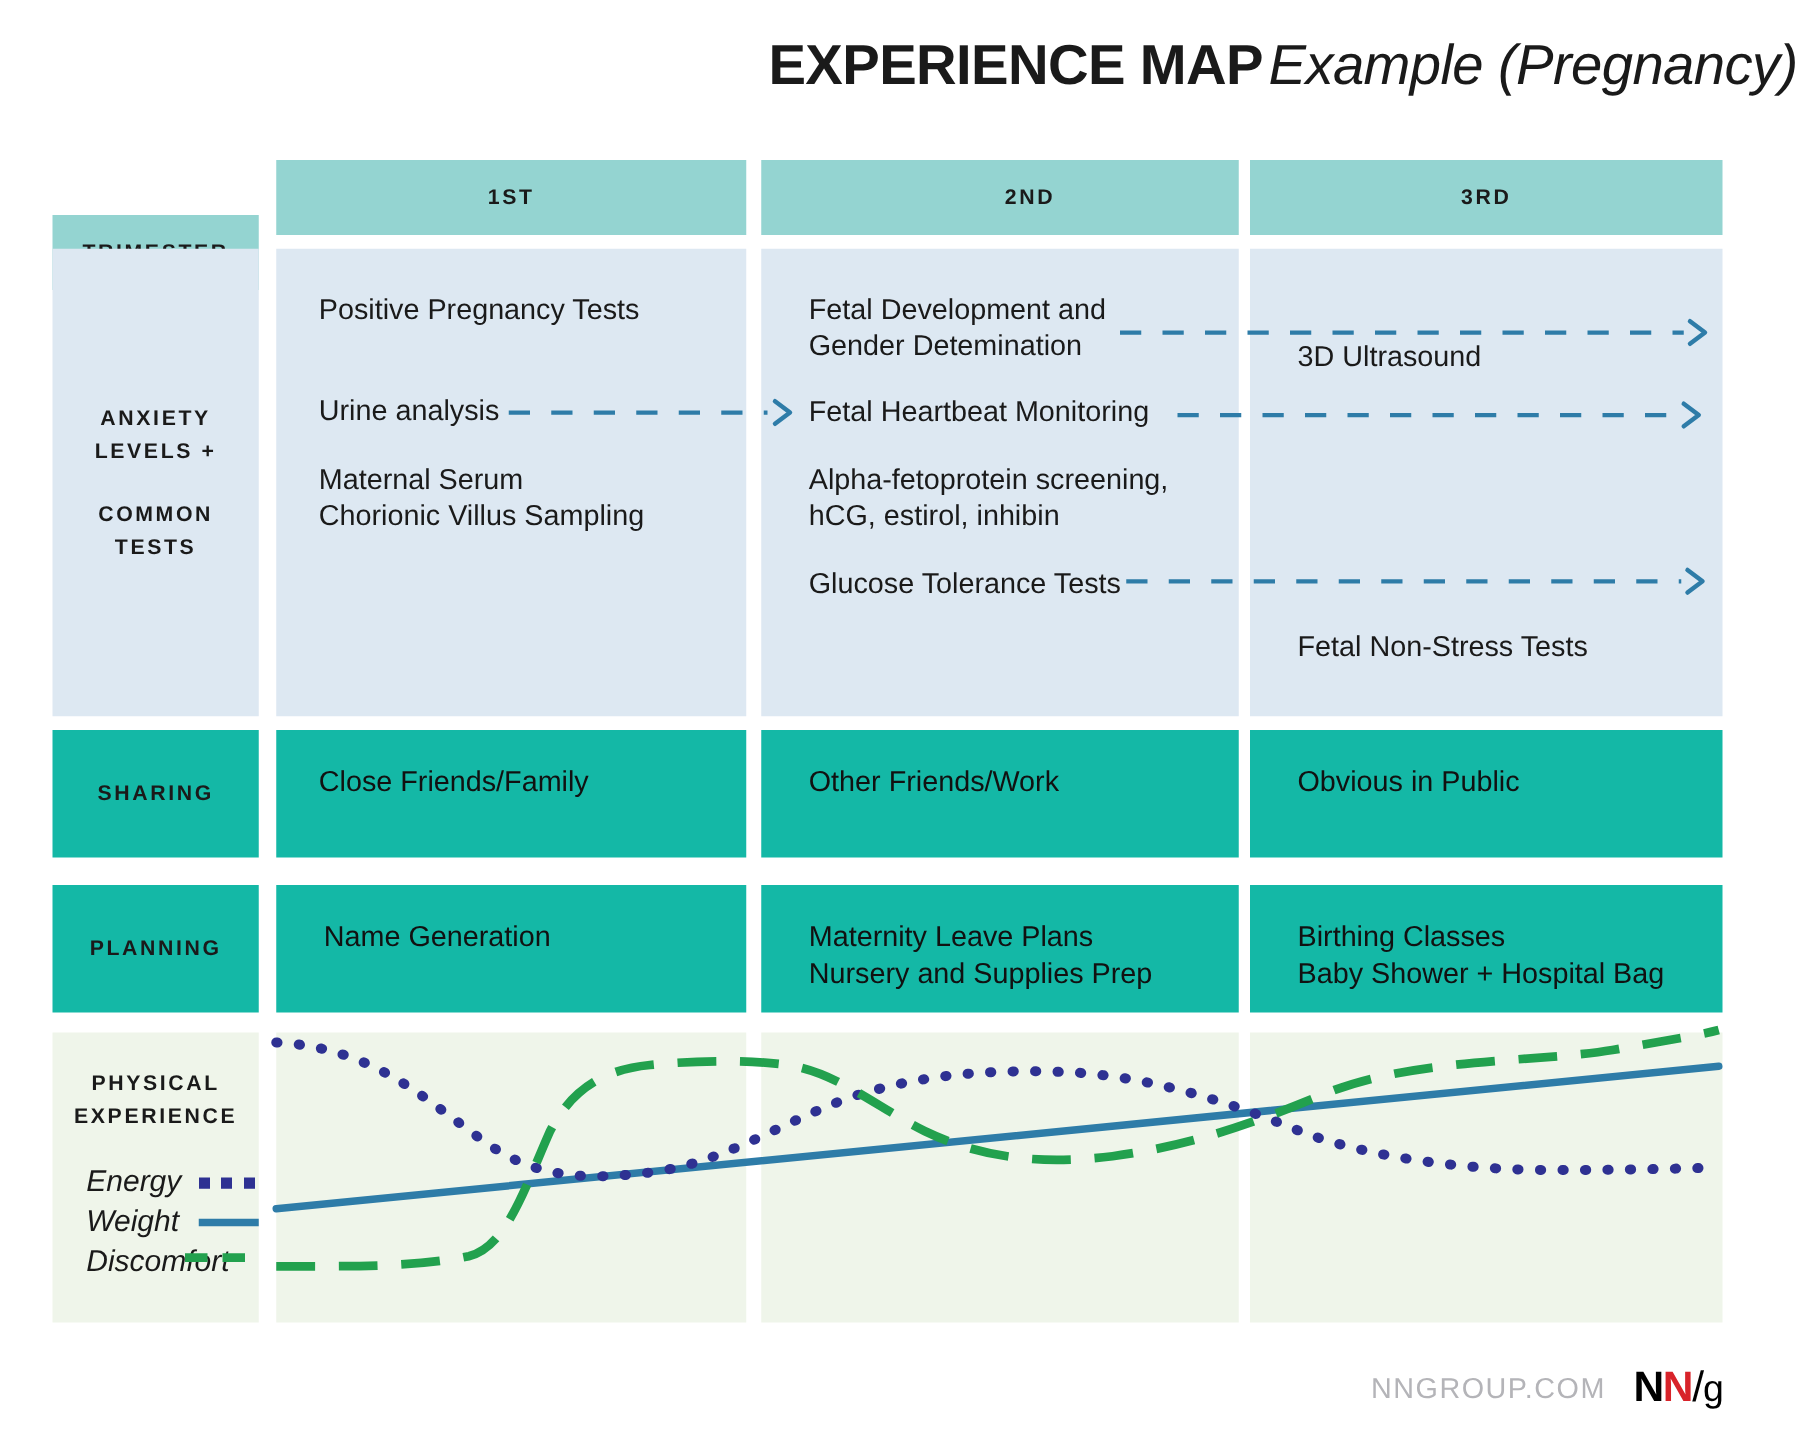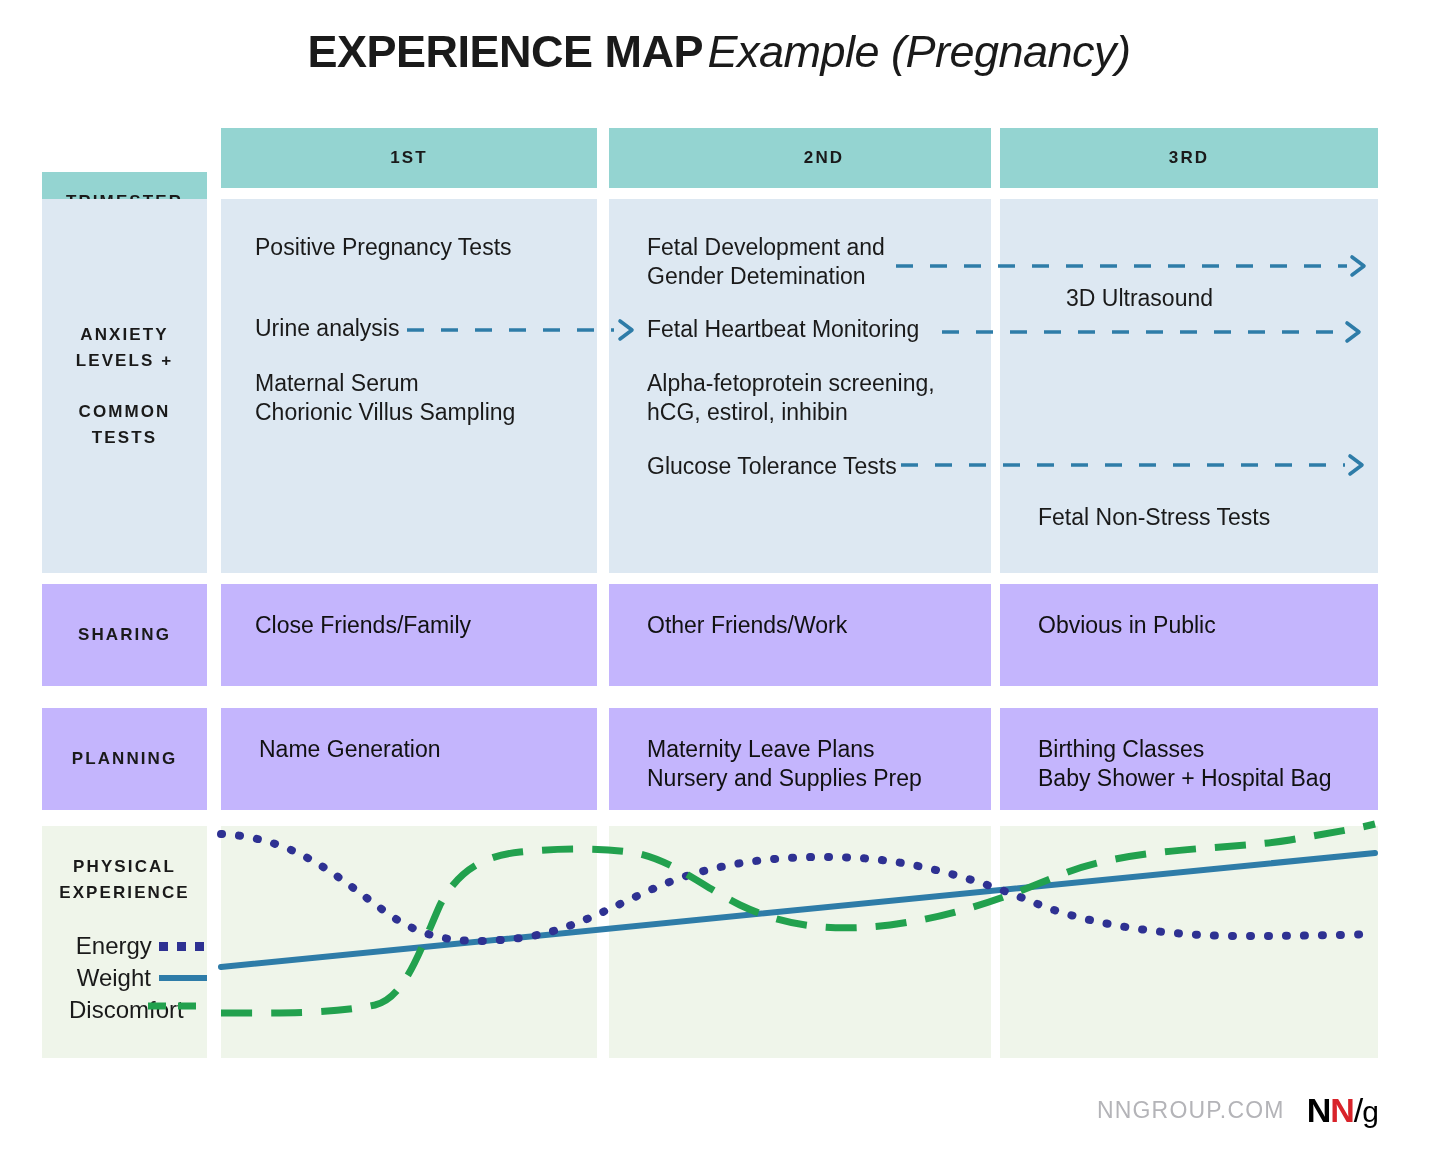--- a/index.html
+++ b/index.html
@@ -15,21 +15,21 @@
     position: relative;
     overflow: hidden;
   }
 
   
   #title-bar {
     position: absolute;
     left: 0;
     top: 26px;
     width: 1438px;
-    text-align: center;
+    text-align: right;
     white-space: nowrap;
   }
   #title-bar .t-bold {
     font-weight: bold;
     font-size: 45px;
     letter-spacing: -0.5px;
   }
   #title-bar .t-italic {
     font-style: italic;
     font-size: 45px;
@@ -56,21 +56,21 @@
   .content-cell {
     font-size: 23px;
     line-height: 1.28;
     font-weight: 400;
     color: #111;
   }
 
   
   .teal-dark  { background: #94d4d1; }
   .blue-light { background: #dde8f2; }
-  .teal-light { background: #c4b5fd; }
+  .teal-light { background: #14b8a6; }
   .green-pale { background: #eff5ea; }
 
   .hdr-col {
     display: flex;
     align-items: center;
     justify-content: center;
     font-weight: bold;
     font-size: 17px;
     letter-spacing: 2.1px;
   }
@@ -99,21 +99,22 @@
   .legend-row {
     display: flex;
     align-items: center;
     justify-content: flex-start;
     margin-left: 27px;
     height: 32px;
   }
   .legend-label {
     font-size: 24px;
     width: 104px;
-    text-align: center;
+    text-align: left;
+    font-style: italic;
   }
   .legend-swatch { width: 56px; height: 12px; }
 
   
   #footer {
     position: absolute;
     right: 60px;
     bottom: 28px;
     display: flex;
     align-items: center;
@@ -182,21 +183,21 @@
 <div class="cell blue-light" style="left:609px; top:199px; width:382px; height:374px;">
   <div class="test-item" style="left:38px; top:34px;">Fetal Development and</div>
   <div class="test-item" style="left:38px; top:63px;">Gender Detemination</div>
   <div class="test-item" style="left:38px; top:116px;">Fetal Heartbeat Monitoring</div>
   <div class="test-item" style="left:38px; top:170px;">Alpha-fetoprotein screening,</div>
   <div class="test-item" style="left:38px; top:199px;">hCG, estirol, inhibin</div>
   <div class="test-item" style="left:38px; top:253px;">Glucose Tolerance Tests</div>
 </div>
 
 <div class="cell blue-light" style="left:1000px; top:199px; width:378px; height:374px;">
-  <div class="test-item" style="left:38px; top:85px;margin-left:28px;">3D Ultrasound</div>
+  <div class="test-item" style="left:38px; top:72px;">3D Ultrasound</div>
   <div class="test-item" style="left:38px; top:304px;">Fetal Non-Stress Tests</div>
 </div>
 
 <svg class="overlay" width="1438" height="1158">
   <g stroke="#2e7ca8" stroke-width="3.4" fill="none" stroke-dasharray="17,17" stroke-linecap="butt">
 
     <line x1="407" y1="330" x2="614" y2="330"></line>
 
     <line x1="896" y1="266" x2="1347" y2="266"></line>
 

